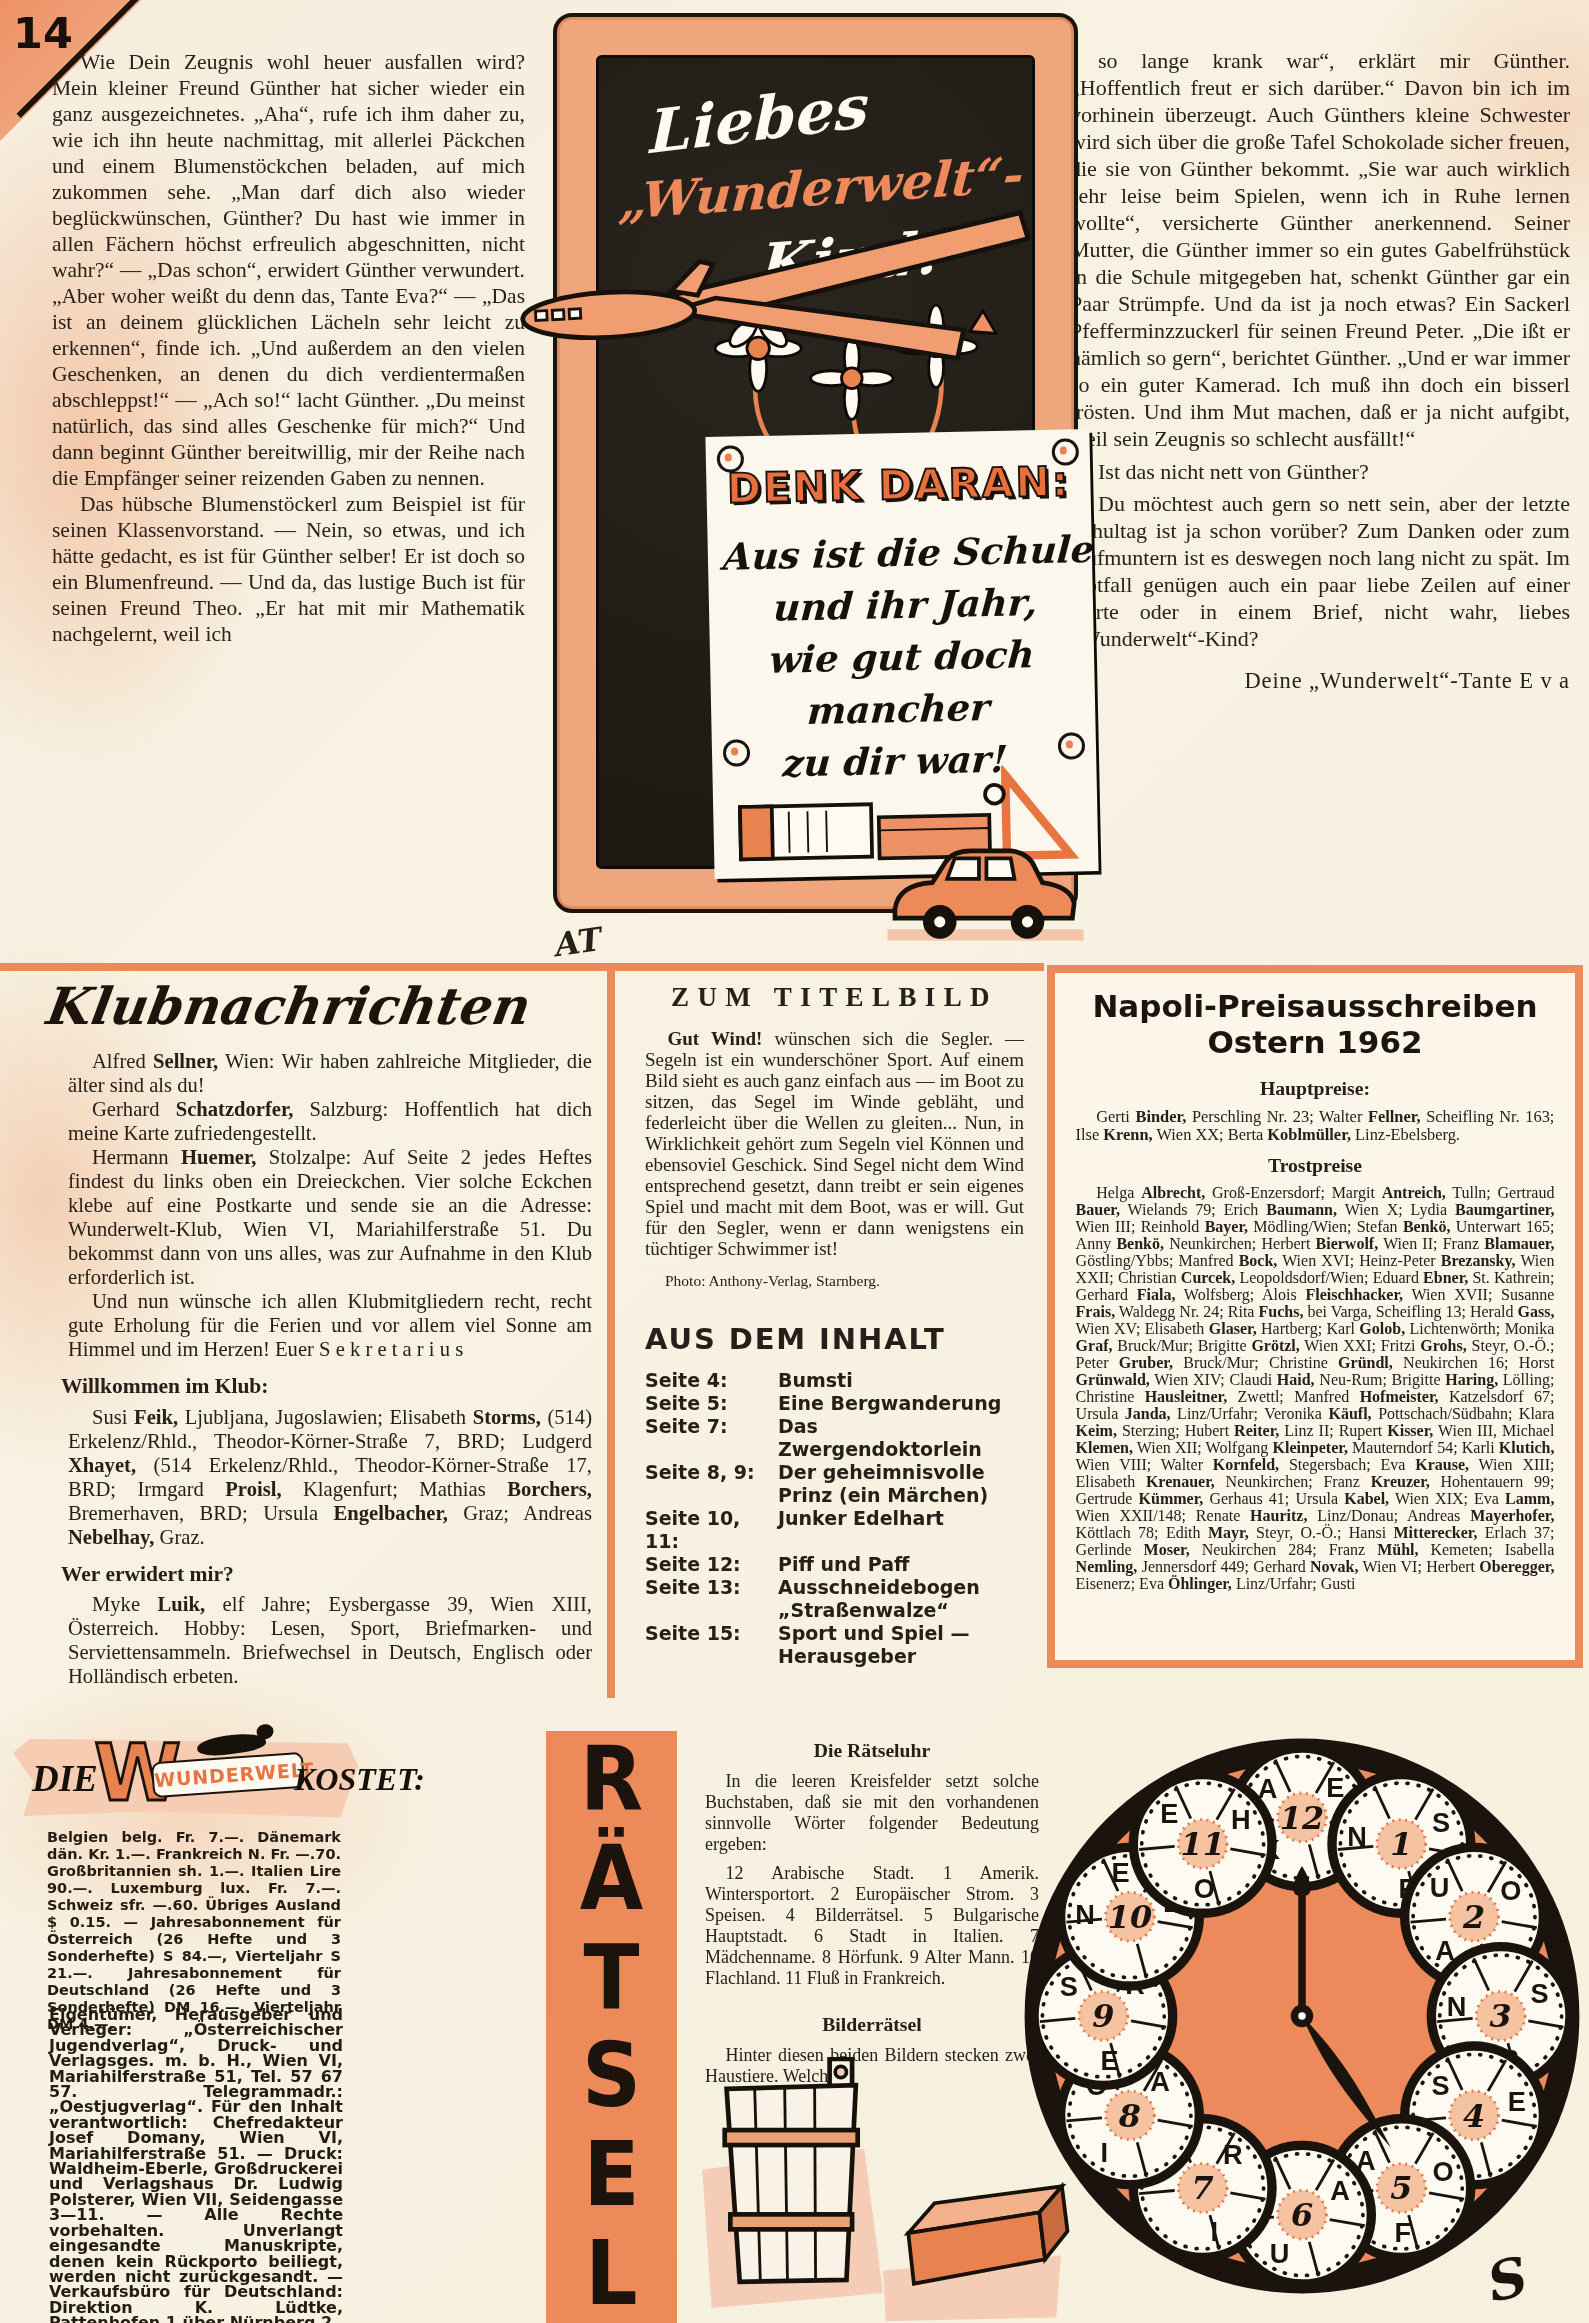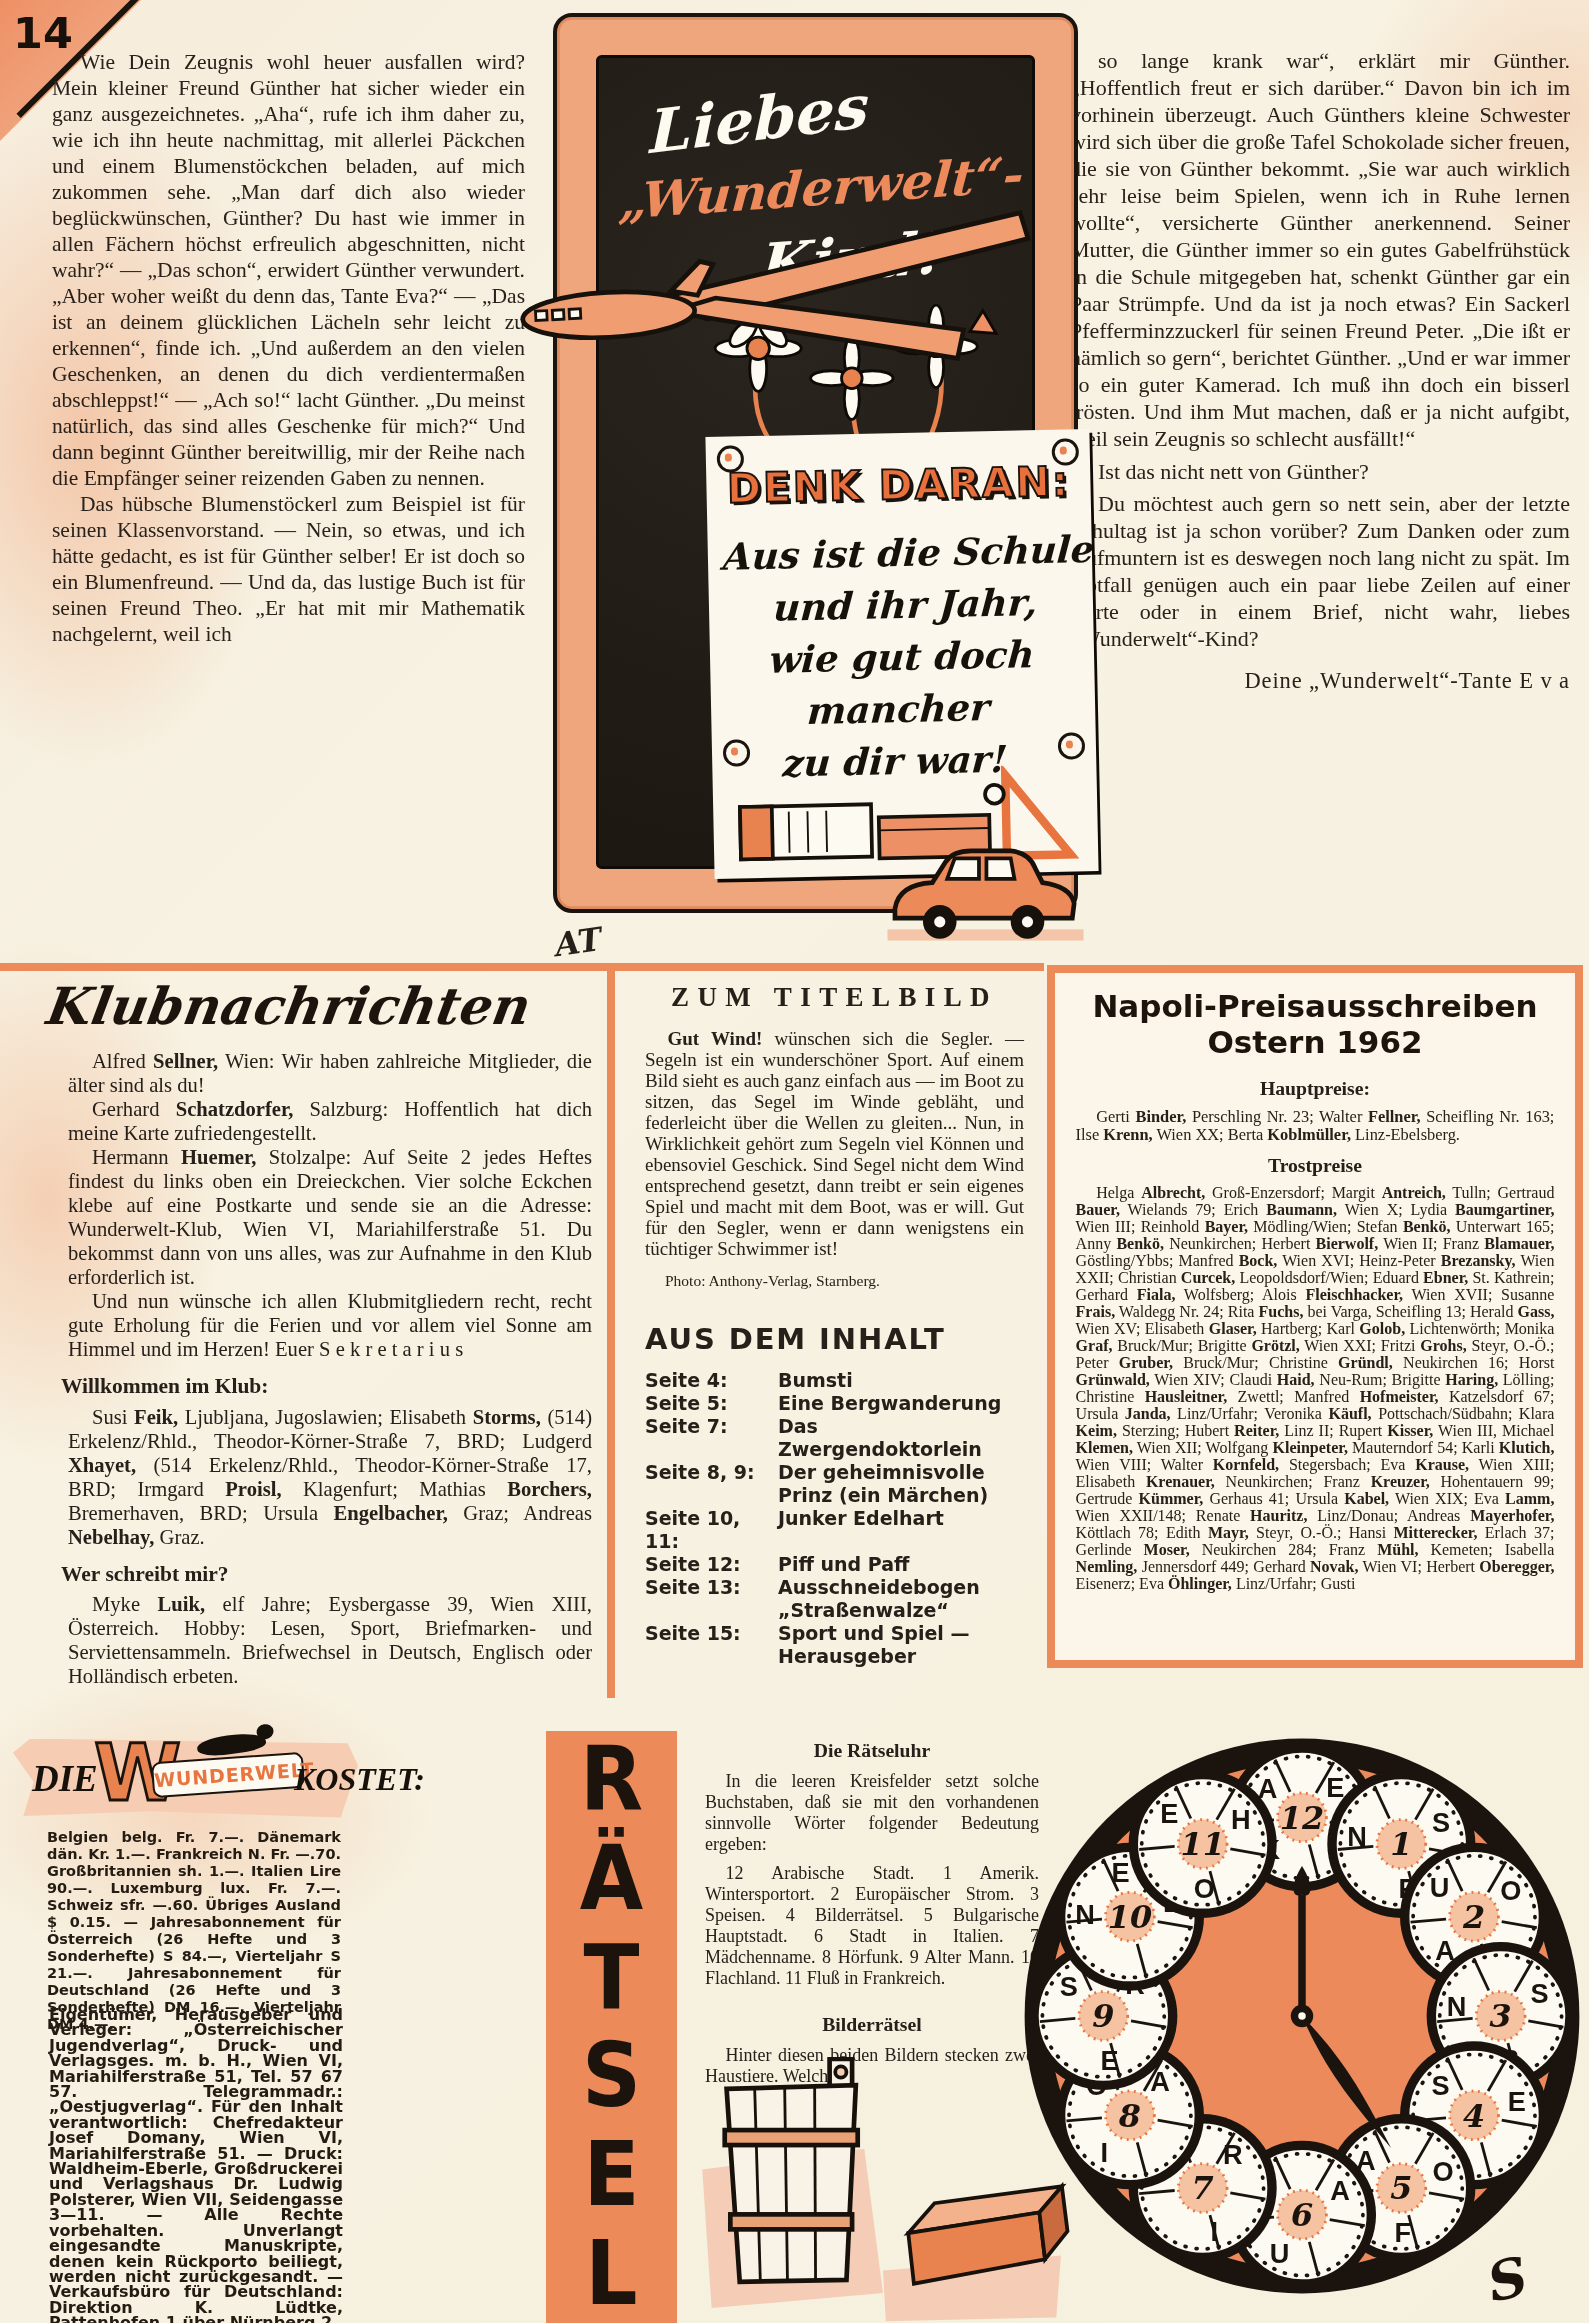--- a/index.html
+++ b/index.html
@@ -209,21 +209,21 @@
     <div class="klubtext">
       <p>Alfred <b>Sellner,</b> Wien: Wir haben zahlreiche Mitglieder, die älter sind als du!</p>
       <p>Gerhard <b>Schatzdorfer,</b> Salzburg: Hoffentlich hat dich meine Karte zufriedengestellt.</p>
       <p>Hermann <b>Huemer,</b> Stolzalpe: Auf Seite 2 jedes Heftes findest du links oben ein Dreieckchen. Vier solche Eckchen klebe auf eine Postkarte und sende sie an die Adresse: Wunderwelt-Klub, Wien VI, Mariahilferstraße 51. Du bekommst dann von uns alles, was zur Aufnahme in den Klub erforderlich ist.</p>
       <p>Und nun wünsche ich allen Klubmitgliedern recht, recht gute Erholung für die Ferien und vor allem viel Sonne am Himmel und im Herzen!  Euer S e k r e t a r i u s</p>
     </div>
     <h3 class="subhead">Willkommen im Klub:</h3>
     <div class="klubtext">
         <p>Susi <b>Feik,</b> Ljubljana, Jugoslawien; Elisabeth <b>Storms,</b> (514) Erkelenz/Rhld., Theodor-Körner-Straße 7, BRD; Ludgerd <b>Xhayet,</b> (514 Erkelenz/Rhld., Theodor-Körner-Straße 17, BRD; Irmgard <b>Proisl,</b> Klagenfurt; Mathias <b>Borchers,</b> Bremerhaven, BRD; Ursula <b>Engelbacher,</b> Graz; Andreas <b>Nebelhay,</b> Graz.</p>
       </div>
-    <h3 class="subhead">Wer schreibt mir?</h3>
+    <h3 class="subhead">Wer erwidert mir?</h3>
     <div class="klubtext">
         <p>Myke <b>Luik,</b> elf Jahre; Eysbergasse 39, Wien XIII, Österreich. Hobby: Lesen, Sport, Briefmarken- und Serviettensammeln. Briefwechsel in Deutsch, Englisch oder Holländisch erbeten.</p>
       </div>
   </div>
 
   <div id="mid-col" class="abs">
     <h2 id="titelbild-title">ZUM TITELBILD</h2>
     <div id="titelbild-text">
         <p><b>Gut Wind!</b> wünschen sich die Segler. — Segeln ist ein wunderschöner Sport. Auf einem Bild sieht es auch ganz einfach aus — im Boot zu sitzen, das Segel im Winde gebläht, und federleicht über die Wellen zu gleiten... Nun, in Wirklichkeit gehört zum Segeln viel Können und ebensoviel Geschick. Sind Segel nicht dem Wind entsprechend gesetzt, dann treibt er sein eigenes Spiel und macht mit dem Boot, was er will. Gut für den Segler, wenn er dann wenigstens ein tüchtiger Schwimmer ist!</p>
       </div>

